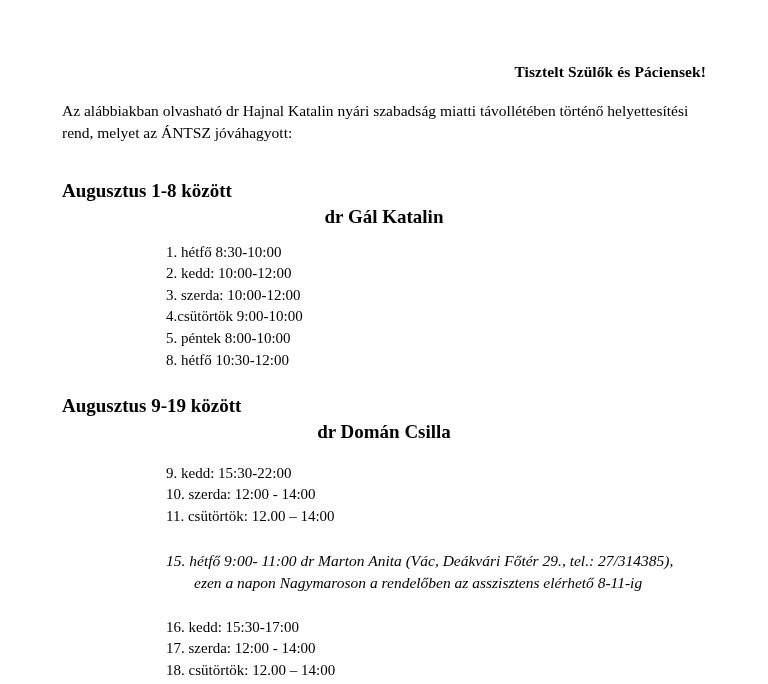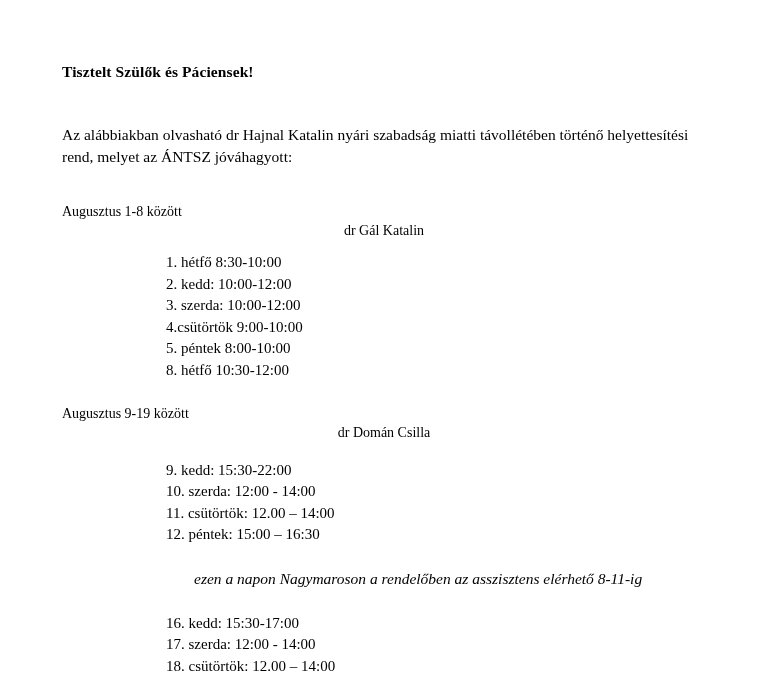--- a/index.html
+++ b/index.html
@@ -15,39 +15,39 @@
     overflow: hidden;
   }
   .page {
     position: relative;
     width: 768px;
     height: 684px;
     box-sizing: border-box;
     padding: 0 62px;
   }
   .doc-title {
-    text-align: left;
+    text-align: right;
     font-weight: bold;
     font-size: 15.5px;
     margin-top: 63px;
     letter-spacing: 0.1px;
   }
   .intro {
-    margin-top: 43px;
+    margin-top: 19px;
     font-size: 15.5px;
     line-height: 1.42;
     text-align: left;
     max-width: 648px;
   }
   .section {
     margin-top: 0;
   }
   .section-head {
-    font-weight: normal;
-    font-size: 14px;
+    font-weight: bold;
+    font-size: 19px;
     line-height: 1.36;
   }
   .section-head .line2 {
     display: block;
     text-align: center;
   }
   .items {
     margin: 0;
     padding: 0;
     list-style: none;
@@ -106,24 +106,24 @@
   <div class="section">
     <div class="section-head">
       <span>Augusztus 9-19 között</span>
       <span class="line2">dr Domán Csilla</span>
     </div>
     <div class="gap-4"></div>
     <ul class="items">
       <li class="item">9. kedd: 15:30-22:00</li>
       <li class="item">10. szerda:  12:00 - 14:00</li>
       <li class="item">11. csütörtök: 12.00 – 14:00</li>
-      <li class="item">12. péntek: 15:00 – 16:30</li>
     </ul>
     <div class="gap-5"></div>
     <div class="note">
+      <span>15. hétfő 9:00- 11:00 dr Marton Anita (Vác, Deákvári Főtér 29., tel.: 27/314385),</span>
       <span class="cont">ezen a napon Nagymaroson a rendelőben az asszisztens elérhető 8-11-ig</span>
     </div>
     <div class="gap-6"></div>
     <ul class="items">
       <li class="item">16. kedd: 15:30-17:00</li>
       <li class="item">17. szerda:  12:00 - 14:00</li>
       <li class="item">18. csütörtök: 12.00 – 14:00</li>
 
     </ul>
   </div>

